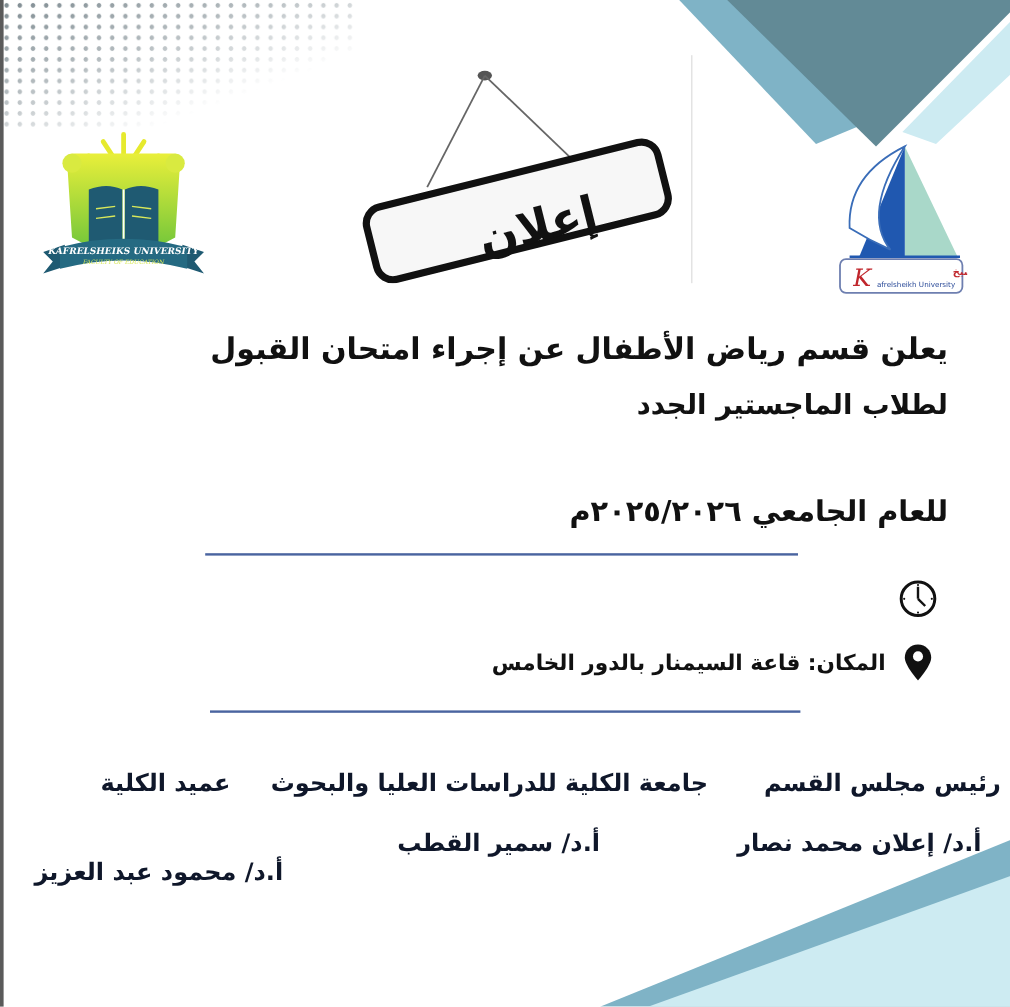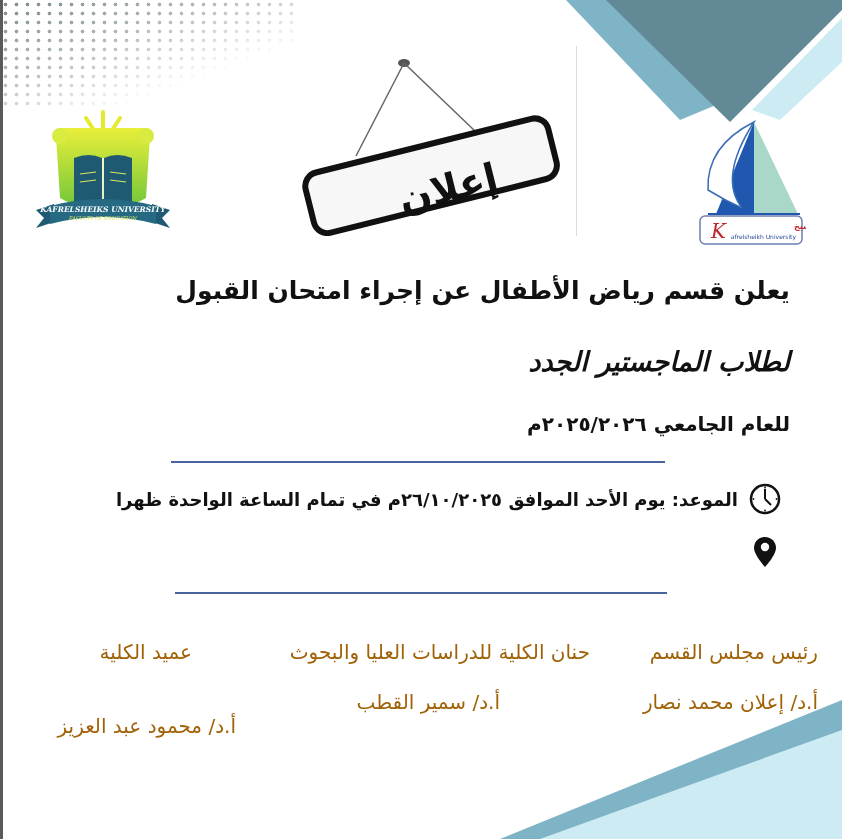--- a/index.html
+++ b/index.html
@@ -37,44 +37,44 @@
       font-family: "DejaVu Sans", sans-serif; font-size: 38px; font-weight: bold;
       color: #111; direction: rtl; white-space: nowrap;
     }
 
     .headline {
       position: absolute; left: 0; width: 770px; text-align: right;
       direction: rtl; font-weight: bold; color: #111;
       font-family: "DejaVu Sans", sans-serif; white-space: nowrap; margin-left: 20px;
     }
     .h1 { top: 276px; font-size: 25px; }
-    .h2 { top: 346px; font-size: 27px; font-style: italic; }
-    .h3 { top: 412px; font-size: 20px; }
+    .h2 { top: 325px; font-size: 23px; }
+    .h3 { top: 412px; font-size: 24px; }
 
     .divider {
       position: absolute; height: 2px; background: #4a64a0;
     }
     .d1 { left: 171px; top: 461px; width: 494px; }
     .d2 { left: 175px; top: 592px; width: 492px; }
 
     .info-row {
       position: absolute; right: 60px; direction: rtl; display: flex; align-items: center;
       white-space: nowrap;
     }
     .info-row .icon { width: 34px; height: 34px; margin-left: 10px; display: inline-flex; align-items: center; justify-content: center; }
     .info-row .txt { font-size: 18px; font-weight: bold; color: #111; }
     .r1 { top: 482px; }
     .r2 { top: 535px; }
 
     .sig-title, .sig-name {
-      position: absolute; direction: rtl; font-size: 20px; font-weight: normal; color: #a16207; white-space: nowrap;
+      position: absolute; direction: rtl; font-size: 20px; font-weight: bold; color: #0f172a; white-space: nowrap;
     }
     .sig-title { top: 640px; }
     .sig-name { top: 690px; }
-    .c1 { right: 24px; margin-left: 40px; }
+    .c1 { right: 8px; margin-left: 40px; }
     .c2 { right: 252px; }
     .c3 { right: 650px; }
     .n1 { right: 24px; }
     .n2 { right: 342px; }
     .n3 { right: 606px; margin-top: 24px; }
   </style>
 </head>
 <body>
 
 <div class="left-border"></div>
@@ -168,33 +168,33 @@
     <svg width="32" height="32" viewBox="0 0 32 32">
       <circle cx="16" cy="16" r="14" fill="none" stroke="#111" stroke-width="2.5"></circle>
       <line x1="16" y1="16" x2="16" y2="6" stroke="#111" stroke-width="2"></line>
       <line x1="16" y1="16" x2="22" y2="22" stroke="#111" stroke-width="2"></line>
       <circle cx="16" cy="4.5" r="0.9" fill="#111"></circle>
       <circle cx="16" cy="27.5" r="0.9" fill="#111"></circle>
       <circle cx="4.5" cy="16" r="0.9" fill="#111"></circle>
       <circle cx="27.5" cy="16" r="0.9" fill="#111"></circle>
     </svg>
   </span>
-  <span class="txt">الموعد: يوم الأحد الموافق ٢٦/١٠/٢٠٢٥م في تمام الساعة الواحدة ظهرا</span>
 </div>
 
 <div class="info-row r2">
   <span class="icon">
     <svg width="24" height="32" viewBox="0 0 24 32">
       <path d="M12,1 C5.5,1 1,6 1,12 C1,19 12,31 12,31 C12,31 23,19 23,12 C23,6 18.5,1 12,1 Z" fill="#111"></path>
       <circle cx="12" cy="11" r="4.2" fill="#fff"></circle>
     </svg>
   </span>
+  <span class="txt">المكان: قاعة السيمنار بالدور الخامس</span>
 </div>
 
 <div class="divider d2"></div>
 
 <div class="sig-title c1">رئيس مجلس القسم</div>
-<div class="sig-title c2">حنان الكلية للدراسات العليا والبحوث</div>
+<div class="sig-title c2">جامعة الكلية للدراسات العليا والبحوث</div>
 <div class="sig-title c3">عميد الكلية</div>
 
 <div class="sig-name n1">أ.د/ إعلان محمد نصار</div>
 <div class="sig-name n2">أ.د/ سمير القطب</div>
 <div class="sig-name n3">أ.د/ محمود عبد العزيز</div>
 
 </body></html>

